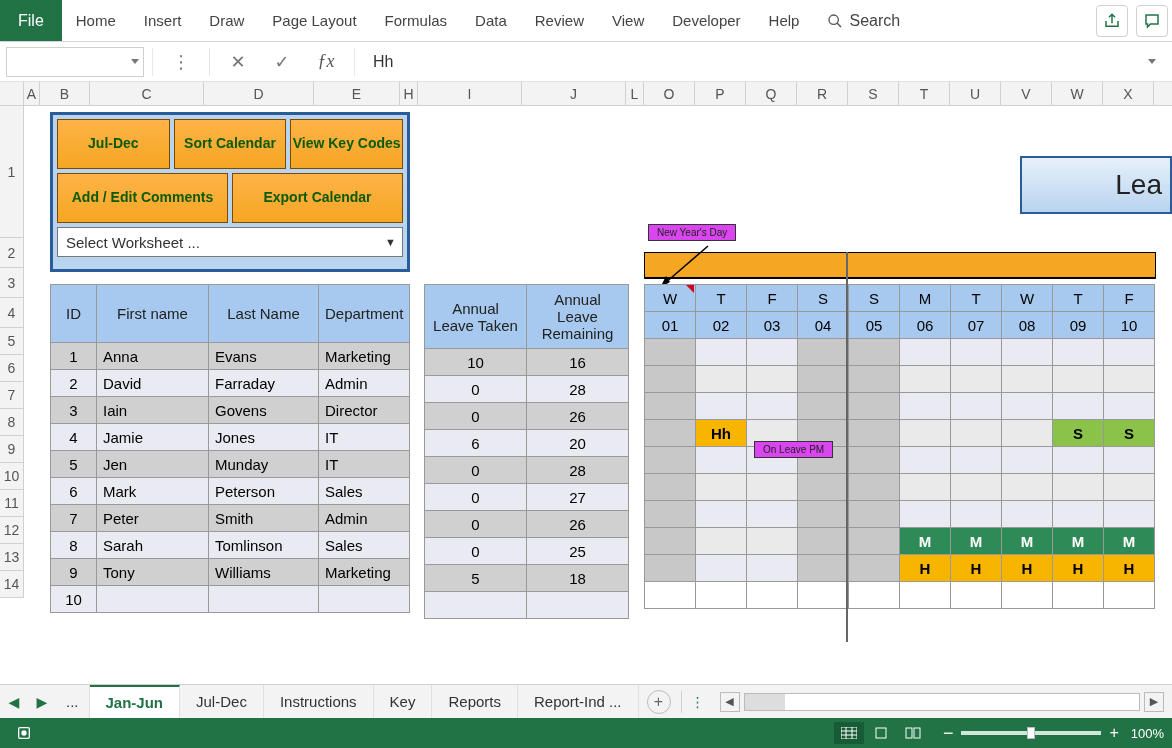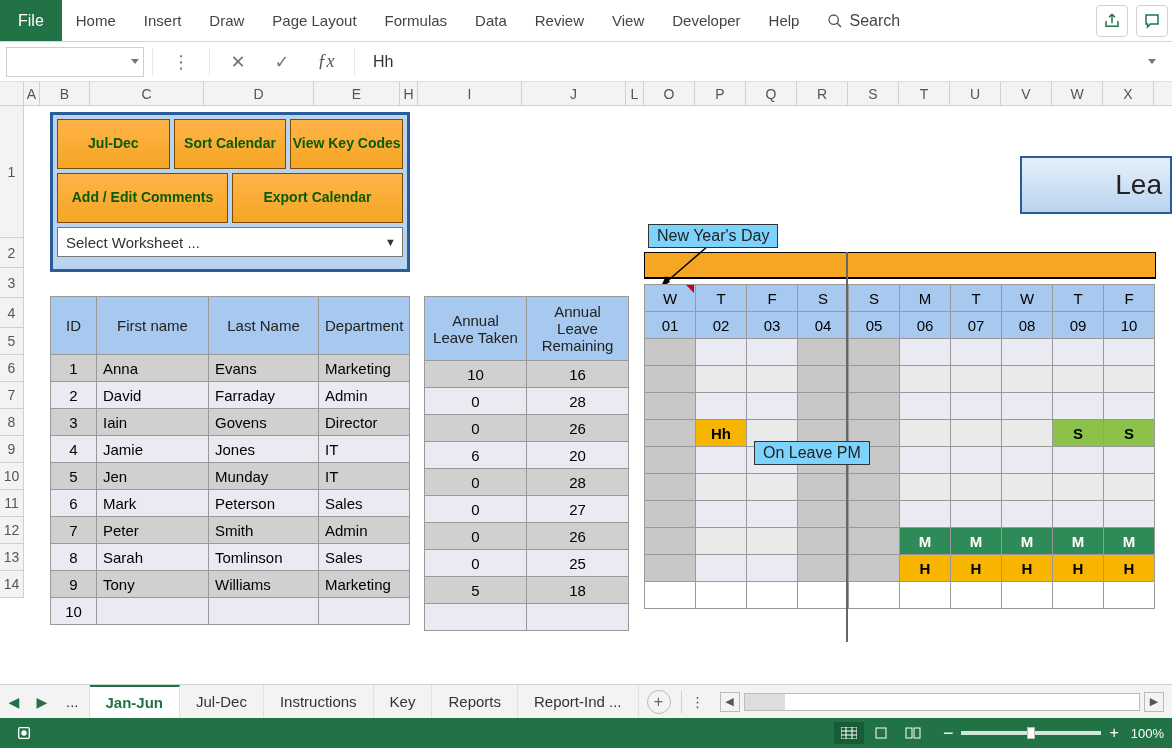--- a/index.html
+++ b/index.html
@@ -36,42 +36,42 @@
 
 
 .canvas { position: relative; flex: 1; }
 .panel { position: absolute; left: 26px; top: 6px; width: 360px; height: 160px; border: 3px solid #2a5c9a; background: #b9d4ef; padding: 4px; }
 .panel-row { display: flex; gap: 4px; margin-bottom: 4px; }
 .panel-btn { flex: 1; height: 50px; background: linear-gradient(#ffb347,#f5a623); border: 1px solid #7a4a00; color: #0a5a0a; font-weight: bold; font-size: 14px; display:flex; align-items:center; justify-content:center; text-align:center; cursor:pointer; line-height:1.1; }
 .panel-select { width: 100%; height: 30px; background:#fff; border:1px solid #777; display:flex; align-items:center; padding:0 8px; font-size:15px; color:#333; position:relative; }
 .panel-select::after { content:'▼'; position:absolute; right:6px; font-size:11px; color:#333; }
 
 
-.tbl { position:absolute; border-collapse: collapse; margin-top: 12px; }
+.tbl { position:absolute; border-collapse: collapse; }
 .tbl th, .tbl td { border:1px solid #999; font-size:15px; }
 .tbl th { background:#a7c9ef; color:#222; font-weight:normal; padding:6px; }
 .tbl td { padding:4px 6px; height:27px; }
 .tbl td.center { text-align:center; }
 .row-odd td { background:#eaeaf2; }
 .row-even td { background:#d0d0d0; }
 
 
 .cal { position:absolute; border-collapse:collapse; }
 .cal th, .cal td { border:1px solid #999; width:51px; height:27px; text-align:center; font-size:15px; }
 .cal th.h1 { background:#a7c9ef; font-weight:normal; }
 .cal td.we { background:#c8c8c8; }
 .cal td.wd { background:#eaeaea; }
 .cal td.wd-alt { background:#eaeaf2; }
 .cal td.hh { background:#f7b500; font-weight:bold; }
 .cal td.s  { background:#8bc34a; font-weight:bold; }
 .cal td.m  { background:#2e8b57; color:#fff; font-weight:bold;}
 .cal td.h  { background:#f7b500; font-weight:bold; }
 .month-strip { position:absolute; height:27px; background:#f5a623; border:1px solid #000; border-bottom:2px solid #000;}
 
-.tooltip { position:absolute; background:#7dd3fc; border:1px solid #333; padding:2px 8px; font-size:16px; color:#222; z-index:10;}
+.tooltip { position:absolute; background:#d946ef; border:1px solid #333; padding:2px 8px; font-size:10px; color:#222; z-index:10;}
 .arrow { position:absolute; width:60px; height:60px; }
 
 .title-box { position:absolute; right:0; top:50px; width:152px; height:58px; border:2px solid #2a5c9a; background:linear-gradient(#e6f0fa,#b9d4ef); display:flex; align-items:center; justify-content:flex-end; padding-right:8px; font-size:28px; font-weight:normal; color:#222; overflow:hidden; }
 
 .freeze-line-v { position:absolute; top:0; bottom:0; width:2px; background:#666; }
 
 
 .tab-bar { height: 34px; display:flex; align-items:center; border-top:1px solid #d0d0d0; background:#f3f3f3; }
 .tab-nav { width:28px; height:34px; display:flex; align-items:center; justify-content:center; color:#217346; cursor:pointer; font-size:14px; }
 .tab-sep { width:1px; height:22px; background:#d0d0d0; margin:0 2px; }

